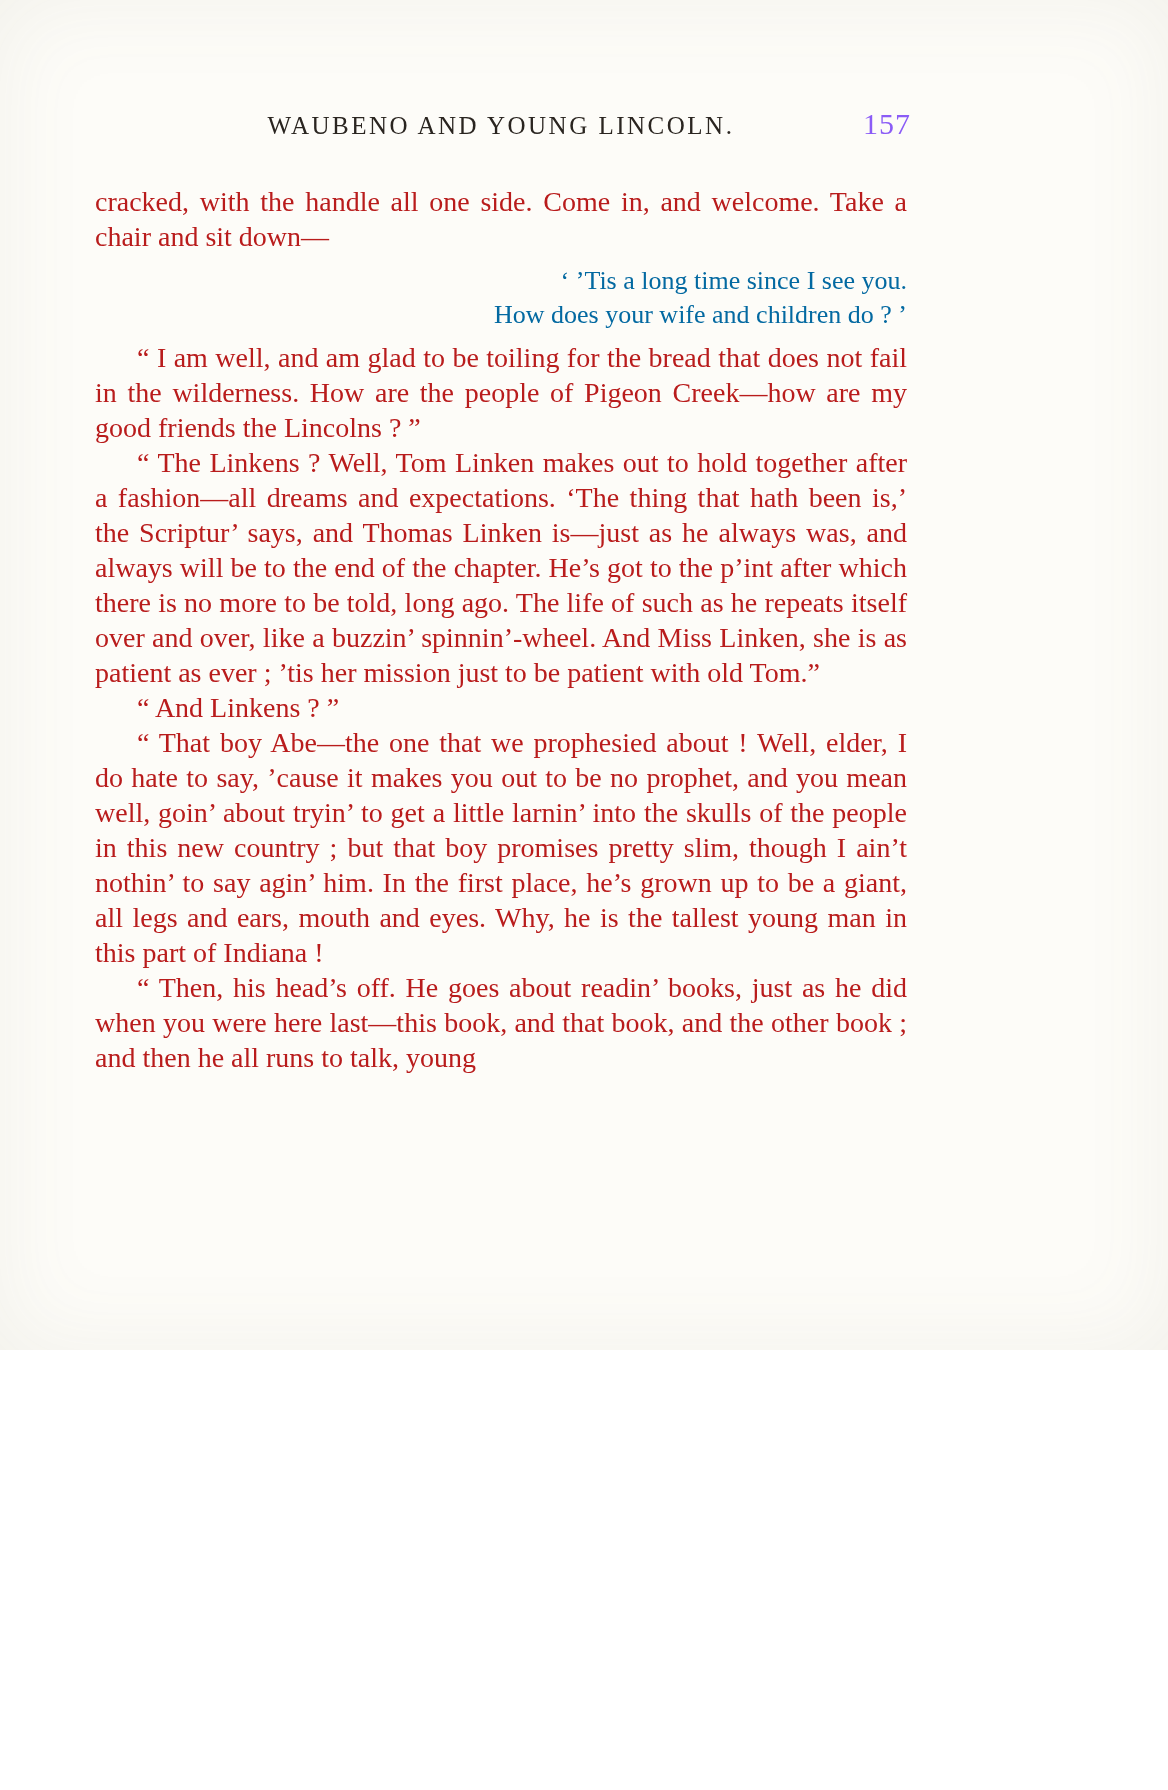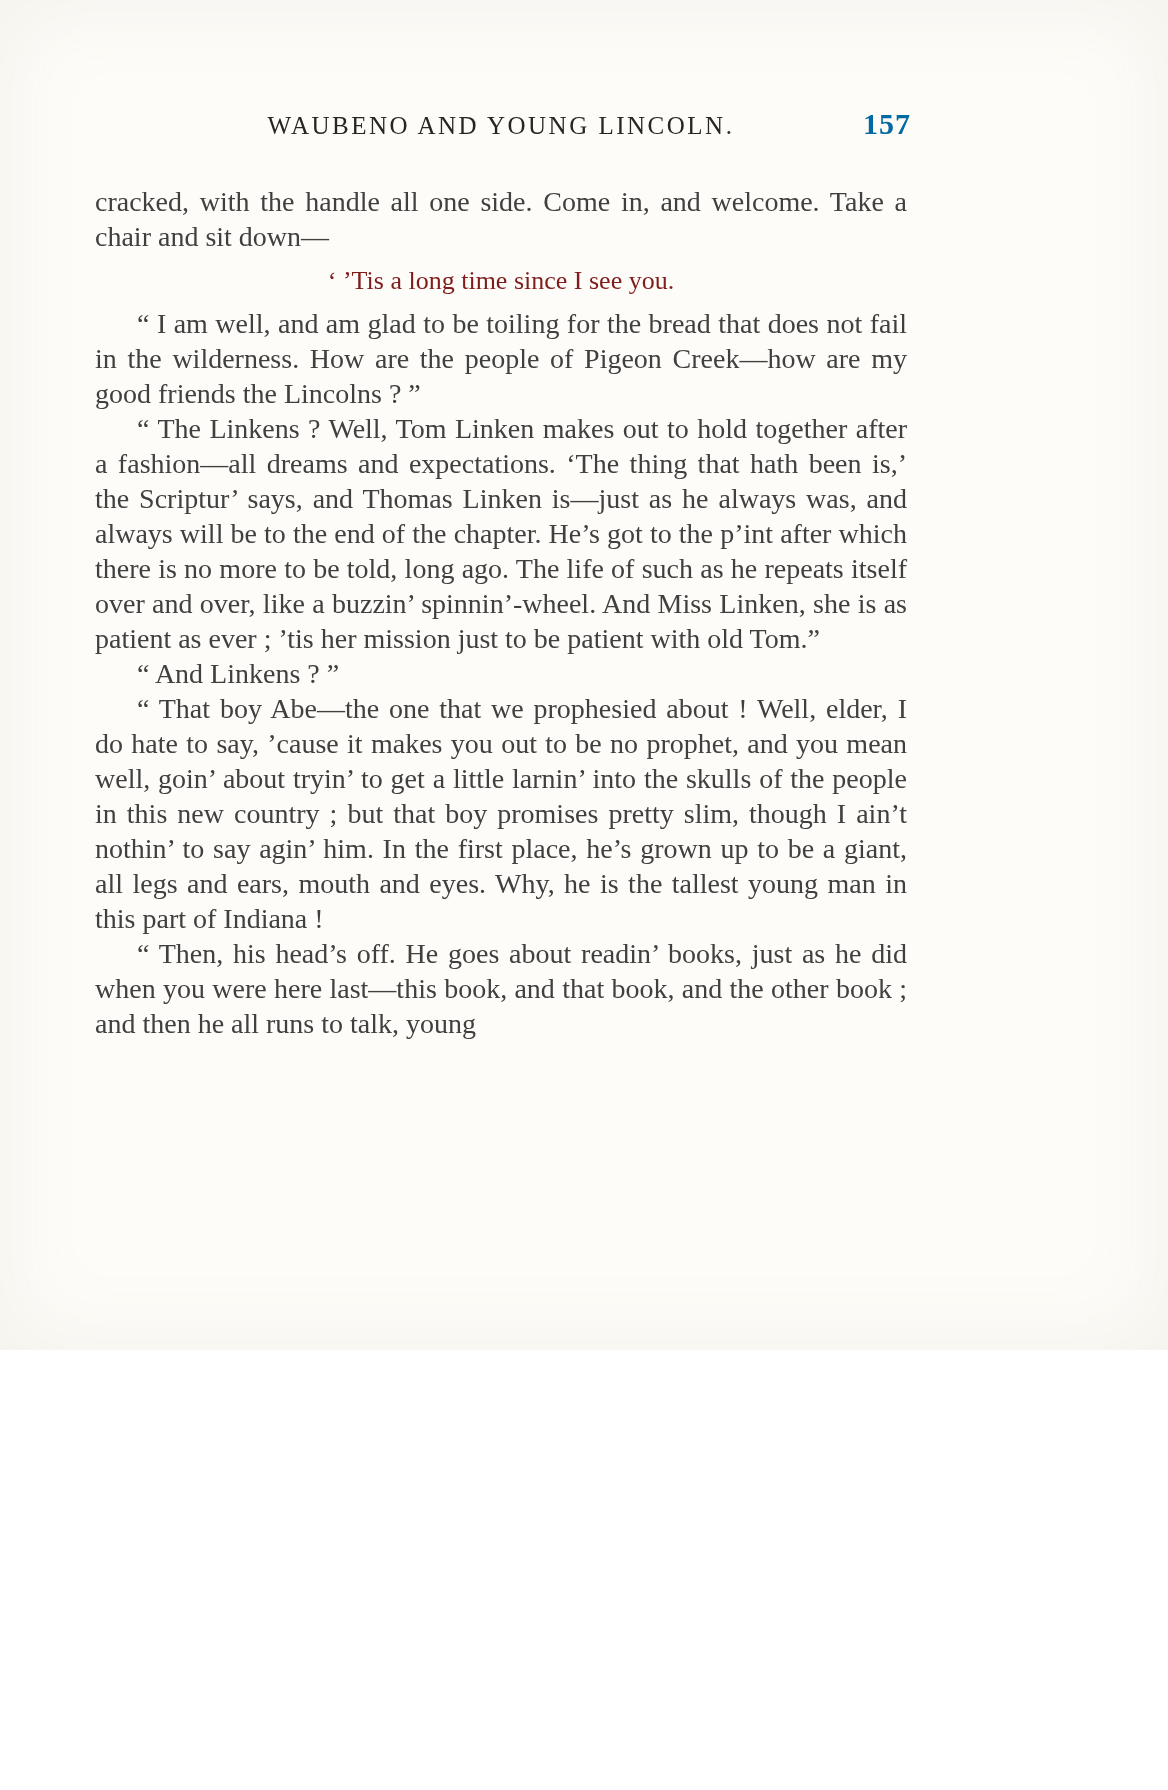--- a/index.html
+++ b/index.html
@@ -28,61 +28,62 @@
     font-size: 25px;
     letter-spacing: 2.5px;
     color: #2a2520;
     margin-bottom: 44px;
     white-space: nowrap;
   }
   .page-number {
     position: absolute;
     right: -4px;
     top: -5px;
-    font-weight: bold;
+    font-weight: normal;
     font-size: 30px;
     letter-spacing: 1px;
-    color: #0369a1;
+    color: #8b5cf6;
   }
   .para {
     font-family: "Liberation Serif", serif;
     font-size: 28px;
     line-height: 35px;
-    color: #404040;
+    color: #b91c1c;
     text-align: justify;
     margin: 0;
     text-indent: 42px;
   }
   .para.noindent {
     text-indent: 0;
   }
   .verse {
-    text-align: center;
+    text-align: right;
     font-family: "Liberation Serif", serif;
     font-size: 26px;
     line-height: 34px;
-    color: #7f1d1d;
+    color: #0369a1;
     margin: 10px 0 8px 0;
   }
 </style>
 </head>
 <body>
 
 <div class="page">
   <div class="text-column">
 
     <div class="header">
       <span class="running-title">WAUBENO AND YOUNG LINCOLN.</span>
       <span class="page-number">157</span>
     </div>
 
     <p class="para noindent">cracked, with the handle all one side.  Come in, and welcome. Take a chair and sit down—</p>
 
     <div class="verse">
       <div class="verse-line">‘ ’Tis a long time since I see you.</div>
+      <div class="verse-line">How does your wife and children do ? ’</div>
     </div>
 
 
     <p class="para">“ I am well, and am glad to be toiling for the bread that does not fail in the wilderness.  How are the people of Pigeon Creek—how are my good friends the Lincolns ? ”</p>
 
     <p class="para">“ The Linkens ?  Well, Tom Linken makes out to hold together after a fashion—all dreams and expectations.  ‘The thing that hath been is,’ the Scriptur’ says, and Thomas Linken is—just as he always was, and always will be to the end of the chapter.  He’s got to the p’int after which there is no more to be told, long ago.  The life of such as he repeats itself over and over, like a buzzin’ spinnin’-wheel.  And Miss Linken, she is as patient as ever ; ’tis her mission just to be patient with old Tom.”</p>
 
     <p class="para">“ And Linkens ? ”</p>
 
     <p class="para">“ That boy Abe—the one that we prophesied about !  Well, elder, I do hate to say, ’cause it makes you out to be no prophet, and you mean well, goin’ about tryin’ to get a little larnin’ into the skulls of the people in this new country ; but that boy promises pretty slim, though I ain’t nothin’ to say agin’ him.  In the first place, he’s grown up to be a giant, all legs and ears, mouth and eyes.  Why, he is the tallest young man in this part of Indiana !</p>

